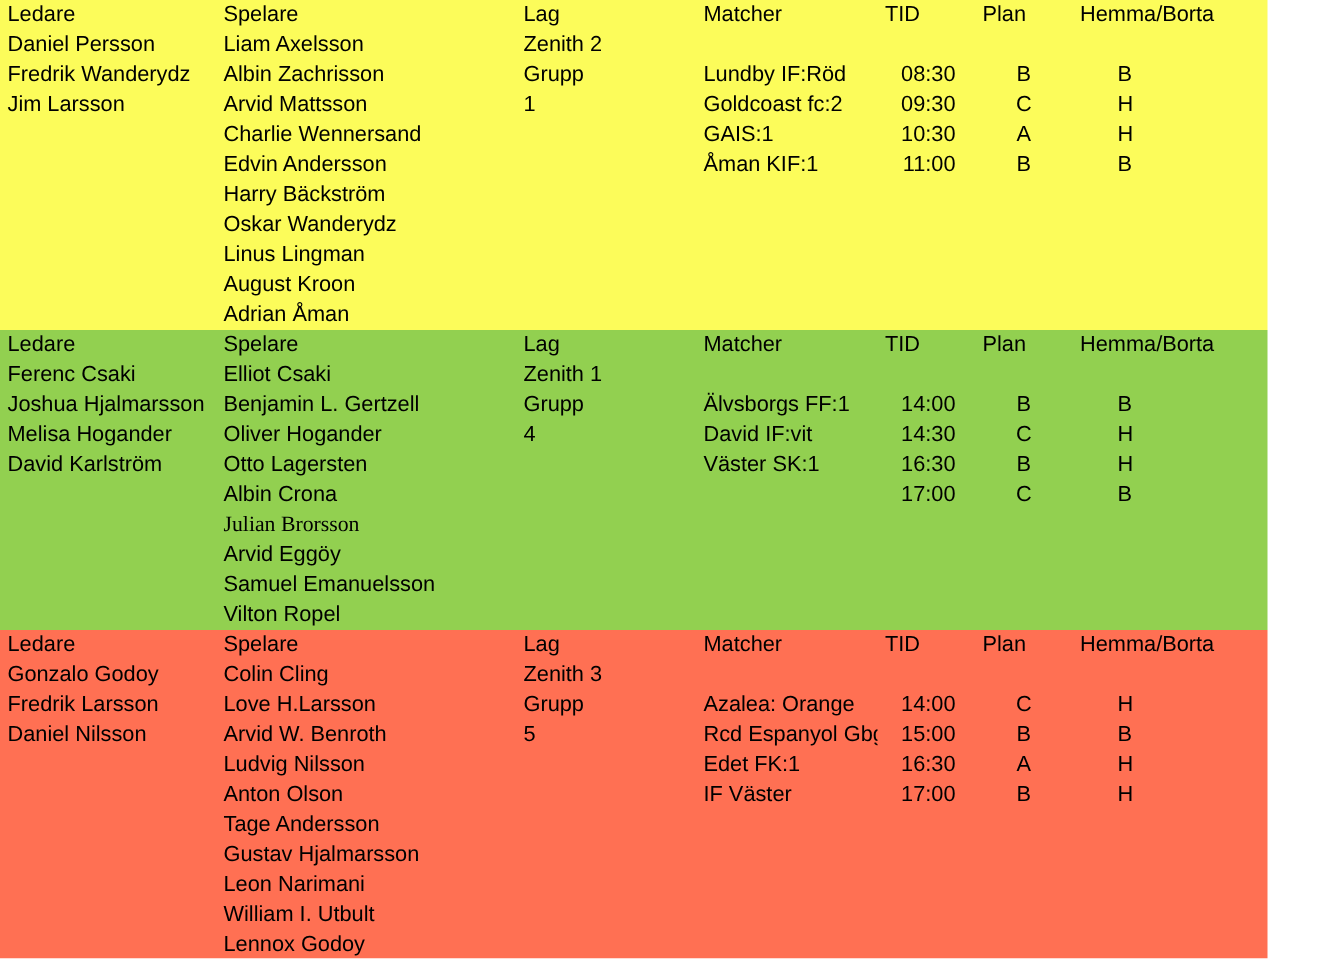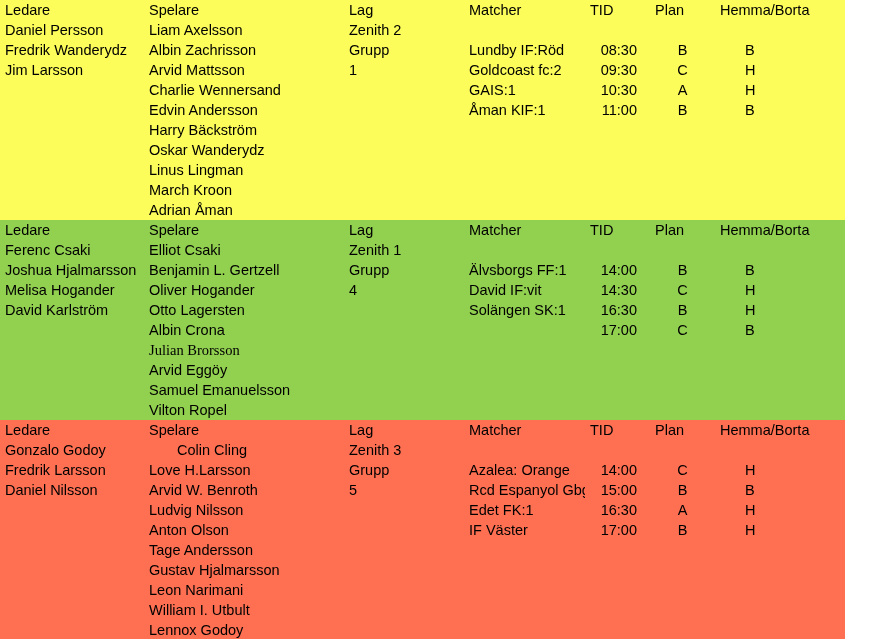--- a/index.html
+++ b/index.html
@@ -54,21 +54,21 @@
       <div class="cell txt" style="grid-area: 3 / 1;">Fredrik Wanderydz</div>
       <div class="cell txt" style="grid-area: 4 / 1;">Jim Larsson</div>
       <div class="cell txt" style="grid-area: 2 / 2;">Liam Axelsson</div>
       <div class="cell txt" style="grid-area: 3 / 2;">Albin Zachrisson</div>
       <div class="cell txt" style="grid-area: 4 / 2;">Arvid Mattsson</div>
       <div class="cell txt" style="grid-area: 5 / 2;">Charlie Wennersand</div>
       <div class="cell txt" style="grid-area: 6 / 2;">Edvin Andersson</div>
       <div class="cell txt" style="grid-area: 7 / 2;">Harry Bäckström</div>
       <div class="cell txt" style="grid-area: 8 / 2;">Oskar Wanderydz</div>
       <div class="cell txt" style="grid-area: 9 / 2;">Linus Lingman</div>
-      <div class="cell txt" style="grid-area: 10 / 2;">March Kroon</div>
+      <div class="cell txt" style="grid-area: 10 / 2;">August Kroon</div>
       <div class="cell txt" style="grid-area: 11 / 2;">Adrian Åman</div>
       <div class="cell txt" style="grid-area: 2 / 3;">Zenith 2</div>
       <div class="cell txt" style="grid-area: 3 / 3;">Grupp</div>
       <div class="cell txt" style="grid-area: 4 / 3;">1</div>
       <div class="cell txt" style="grid-area: 3 / 4;">Lundby IF:Röd</div>
       <div class="cell tid" style="grid-area: 3 / 5;">08:30</div>
       <div class="cell plan" style="grid-area: 3 / 6;">B</div>
       <div class="cell hb" style="grid-area: 3 / 7;">B</div>
       <div class="cell txt" style="grid-area: 4 / 4;">Goldcoast fc:2</div>
       <div class="cell tid" style="grid-area: 4 / 5;">09:30</div>
@@ -108,41 +108,41 @@
       <div class="cell txt" style="grid-area: 3 / 3;">Grupp</div>
       <div class="cell txt" style="grid-area: 4 / 3;">4</div>
       <div class="cell txt" style="grid-area: 3 / 4;">Älvsborgs FF:1</div>
       <div class="cell tid" style="grid-area: 3 / 5;">14:00</div>
       <div class="cell plan" style="grid-area: 3 / 6;">B</div>
       <div class="cell hb" style="grid-area: 3 / 7;">B</div>
       <div class="cell txt" style="grid-area: 4 / 4;">David IF:vit</div>
       <div class="cell tid" style="grid-area: 4 / 5;">14:30</div>
       <div class="cell plan" style="grid-area: 4 / 6;">C</div>
       <div class="cell hb" style="grid-area: 4 / 7;">H</div>
-      <div class="cell txt" style="grid-area: 5 / 4;">Solängen SK:1</div>
+      <div class="cell txt" style="grid-area: 5 / 4;">Väster SK:1</div>
       <div class="cell tid" style="grid-area: 5 / 5;">16:30</div>
       <div class="cell plan" style="grid-area: 5 / 6;">B</div>
       <div class="cell hb" style="grid-area: 5 / 7;">H</div>
       <div class="cell txt" style="grid-area: 6 / 4; margin-top: 28px;">Solängen BK:2</div>
       <div class="cell tid" style="grid-area: 6 / 5;">17:00</div>
       <div class="cell plan" style="grid-area: 6 / 6;">C</div>
       <div class="cell hb" style="grid-area: 6 / 7;">B</div>
     </div>
     <div class="section" style="background: rgb(255, 112, 83); height: 219px;">
       <div class="cell h" style="grid-area: 1 / 1;">Ledare</div>
       <div class="cell h" style="grid-area: 1 / 2;">Spelare</div>
       <div class="cell h" style="grid-area: 1 / 3;">Lag</div>
       <div class="cell h" style="grid-area: 1 / 4;">Matcher</div>
       <div class="cell h" style="grid-area: 1 / 5;">TID</div>
       <div class="cell h" style="grid-area: 1 / 6;">Plan</div>
       <div class="cell h" style="grid-area: 1 / 7;">Hemma/Borta</div>
       <div class="cell txt" style="grid-area: 2 / 1;">Gonzalo Godoy</div>
       <div class="cell txt" style="grid-area: 3 / 1;">Fredrik Larsson</div>
       <div class="cell txt" style="grid-area: 4 / 1;">Daniel Nilsson</div>
-      <div class="cell txt" style="grid-area: 2 / 2; margin-left: 28px;">Colin Cling</div>
+      <div class="cell txt" style="grid-area: 2 / 2;">Colin Cling</div>
       <div class="cell txt" style="grid-area: 3 / 2;">Love H.Larsson</div>
       <div class="cell txt" style="grid-area: 4 / 2;">Arvid W. Benroth</div>
       <div class="cell txt" style="grid-area: 5 / 2;">Ludvig Nilsson</div>
       <div class="cell txt" style="grid-area: 6 / 2;">Anton Olson</div>
       <div class="cell txt" style="grid-area: 7 / 2;">Tage Andersson</div>
       <div class="cell txt" style="grid-area: 8 / 2;">Gustav Hjalmarsson</div>
       <div class="cell txt" style="grid-area: 9 / 2;">Leon Narimani</div>
       <div class="cell txt" style="grid-area: 10 / 2;">William I. Utbult</div>
       <div class="cell txt" style="grid-area: 11 / 2;">Lennox Godoy</div>
       <div class="cell txt" style="grid-area: 2 / 3;">Zenith 3</div>

